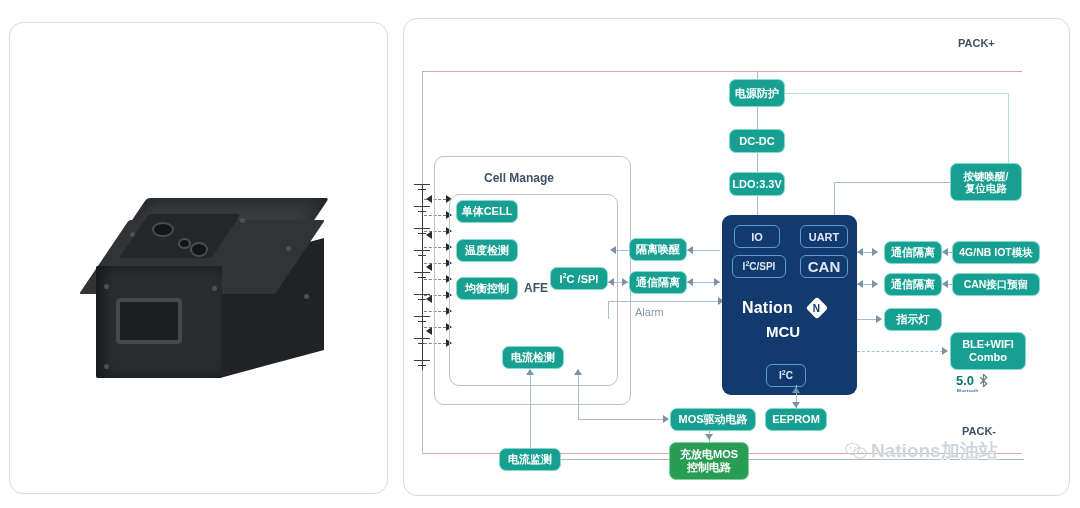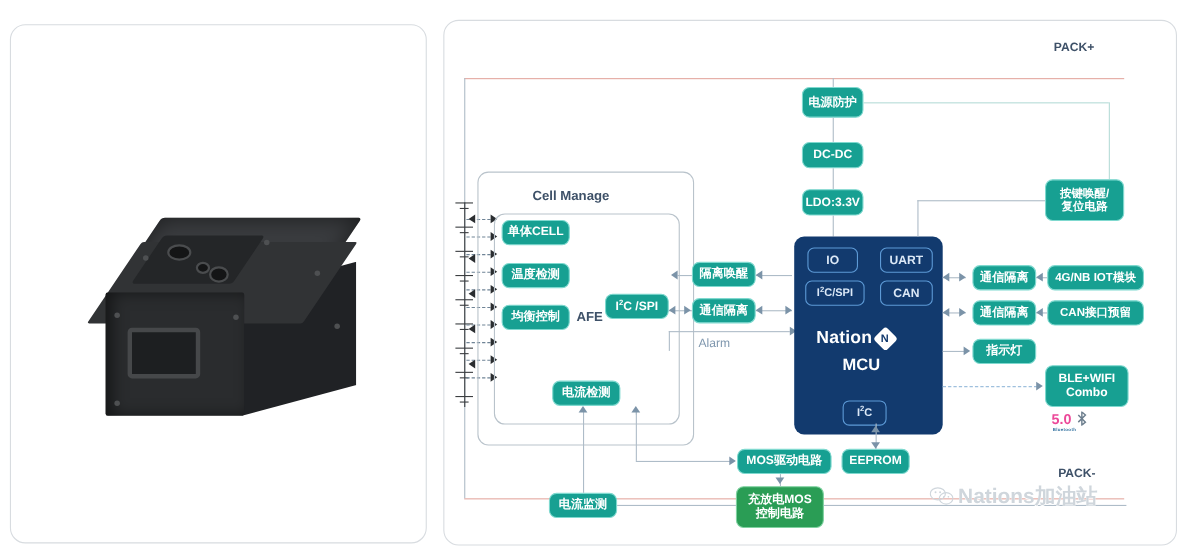--- a/index.html
+++ b/index.html
@@ -87,31 +87,31 @@
   .ar-rt{border-top:4px solid transparent;border-bottom:4px solid transparent;border-left:6px solid #2a2d30;}
 
   
   .cellsym{position:absolute;}
   .cellsym .lg{position:absolute;left:0;width:16px;height:1.4px;background:#3b3e41;}
   .cellsym .sm{position:absolute;left:4px;width:8px;height:1.4px;background:#3b3e41;}
 
   
   .nation{
     position:absolute;color:#fff;font-weight:bold;letter-spacing:.2px;
-    display:flex;align-items:center;gap:4px;
+    display:flex;align-items:center;gap:16px;
   }
   .diamond{
     width:16px;height:16px;background:#fff;transform:rotate(45deg);border-radius:3px;
     display:flex;align-items:center;justify-content:center;
   }
   .diamond span{transform:rotate(-45deg);color:#123a6e;font-size:10px;font-weight:bold;}
 
   
   .bt{position:absolute;display:flex;align-items:flex-end;gap:3px;}
-  .bt-num{color:#ec4899;font-weight:bold;font-size:13px;line-height:1;}
+  .bt-num{color:#0f766e;font-weight:bold;font-size:13px;line-height:1;}
   .bt-sub{color:#2f6f9e;font-size:4px;font-weight:bold;letter-spacing:.3px;}
   .bt-ico{width:13px;height:13px;color:#6d7f8e;}
 
   
   #watermark{
     position:absolute;left:845px;top:438px;display:flex;align-items:center;gap:4px;
     color:#cfd6dc;font-size:19px;font-weight:bold;white-space:nowrap;
     text-shadow:0 1px 0 #fff;
   }
   .wm-wechat{width:22px;height:18px;}
@@ -250,21 +250,21 @@
     <div class="ln lnh" style="left:283px;top:263px;width:33px;"></div>
     <div class="ar ar-l" style="left:283px;top:259px;"></div>
     <div class="ar ar-r" style="left:310px;top:259px;"></div>
 
     <div class="dbox navy" style="left:318px;top:196px;width:135px;height:180px;border-radius:9px;"></div>
     <div class="navy-sub" style="left:330px;top:206px;width:44px;height:21px;font-size:11px;">IO</div>
     <div class="navy-sub" style="left:328px;top:236px;width:52px;height:21px;font-size:10px;">
       <span>I<sup style="font-size:7px">2</sup>C/SPI</span>
     </div>
     <div class="navy-sub" style="left:396px;top:206px;width:46px;height:21px;font-size:11px;">UART</div>
-    <div class="navy-sub" style="left:396px;top:236px;width:46px;height:21px;font-size:11px;">CAN</div>
+    <div class="navy-sub" style="left:396px;top:236px;width:46px;height:21px;font-size:15px;">CAN</div>
     <div class="navy-sub" style="left:362px;top:345px;width:38px;height:21px;font-size:10px;">
       <span>I<sup style="font-size:7px">2</sup>C</span>
     </div>
     <div class="nation" style="left:338px;top:280px;font-size:16px;">
       <span>Nation</span>
       <span class="diamond">
           <span>N</span>
         </span>
     </div>
     <div style="position:absolute;left:362px;top:304px;color:#fff;font-size:15px;font-weight:bold;">MCU</div>

